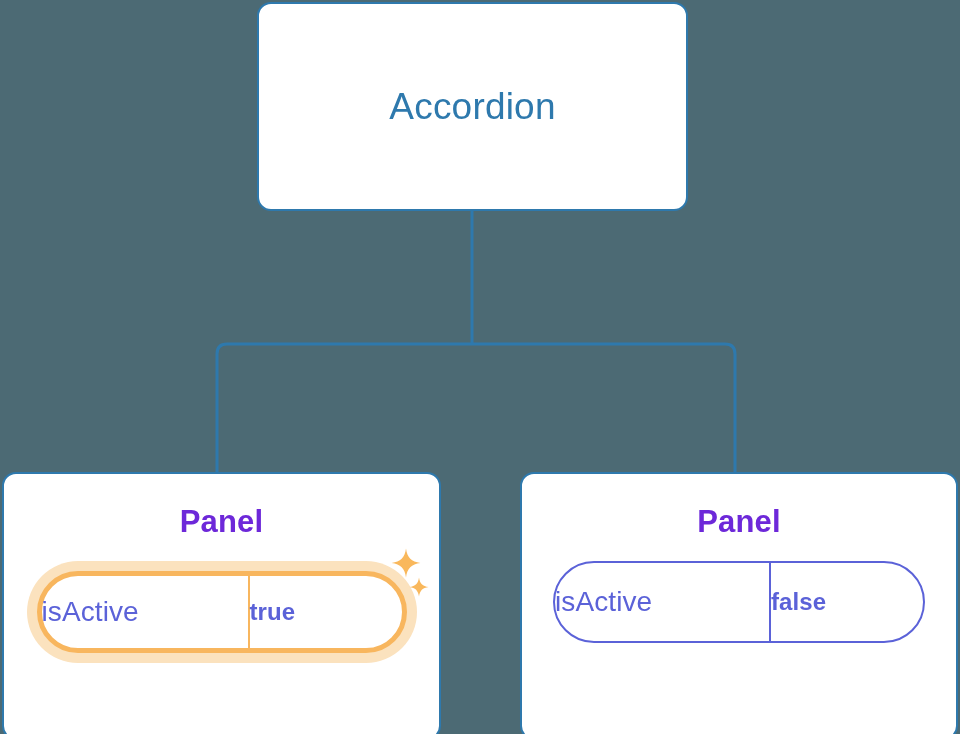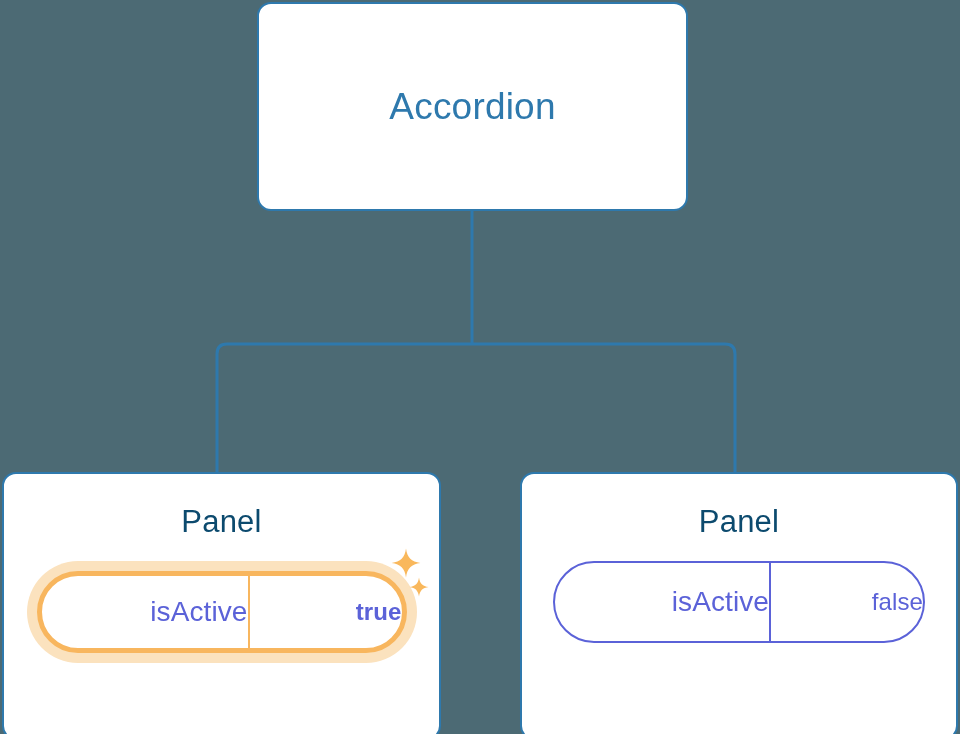--- a/index.html
+++ b/index.html
@@ -69,22 +69,22 @@
     display: flex;
     flex-direction: column;
     align-items: center;
   }
 
   .card-panel-left  { left: 2px;   width: 439px; }
   .card-panel-right { left: 520px; width: 438px; }
 
   .card-title-panel {
     font-size: 31px;
-    font-weight: 400;
-    color: #0c4a6e;
+    font-weight: 700;
+    color: #6d28d9;
     line-height: 1;
     letter-spacing: 0.2px;
   }
 
   
   .pill-wrap {
     position: relative;
     margin-top: 24px;
   }
 
@@ -94,21 +94,21 @@
     align-items: stretch;
     height: 82px;
     border-radius: 999px;
     background: #ffffff;
     box-sizing: border-box;
   }
 
   .pill-cell {
     display: flex;
     align-items: center;
-    justify-content: flex-end;
+    justify-content: flex-start;
     box-sizing: border-box;
   }
 
   .pill-key {
     font-size: 28px;
     font-weight: 400;
     color: #5b62d8;
     letter-spacing: 0.1px;
   }
 
@@ -122,21 +122,21 @@
   .pill-plain {
     border: 2px solid #5b62d8;
   }
   .pill-plain .pill-cell-key {
     width: 216px;
     border-right: 2px solid #5b62d8;
   }
   .pill-plain .pill-cell-val {
     width: 152px;
   }
-  .pill-plain .pill-val { font-weight: 400; margin-left: 12px; }
+  .pill-plain .pill-val { font-weight: 700; }
 
   
   .pill-hl-outer {
     position: relative;
     padding: 10px;
     border-radius: 999px;
     background: #fbe2be;      
     display: inline-block;
   }
   .pill-hl {

